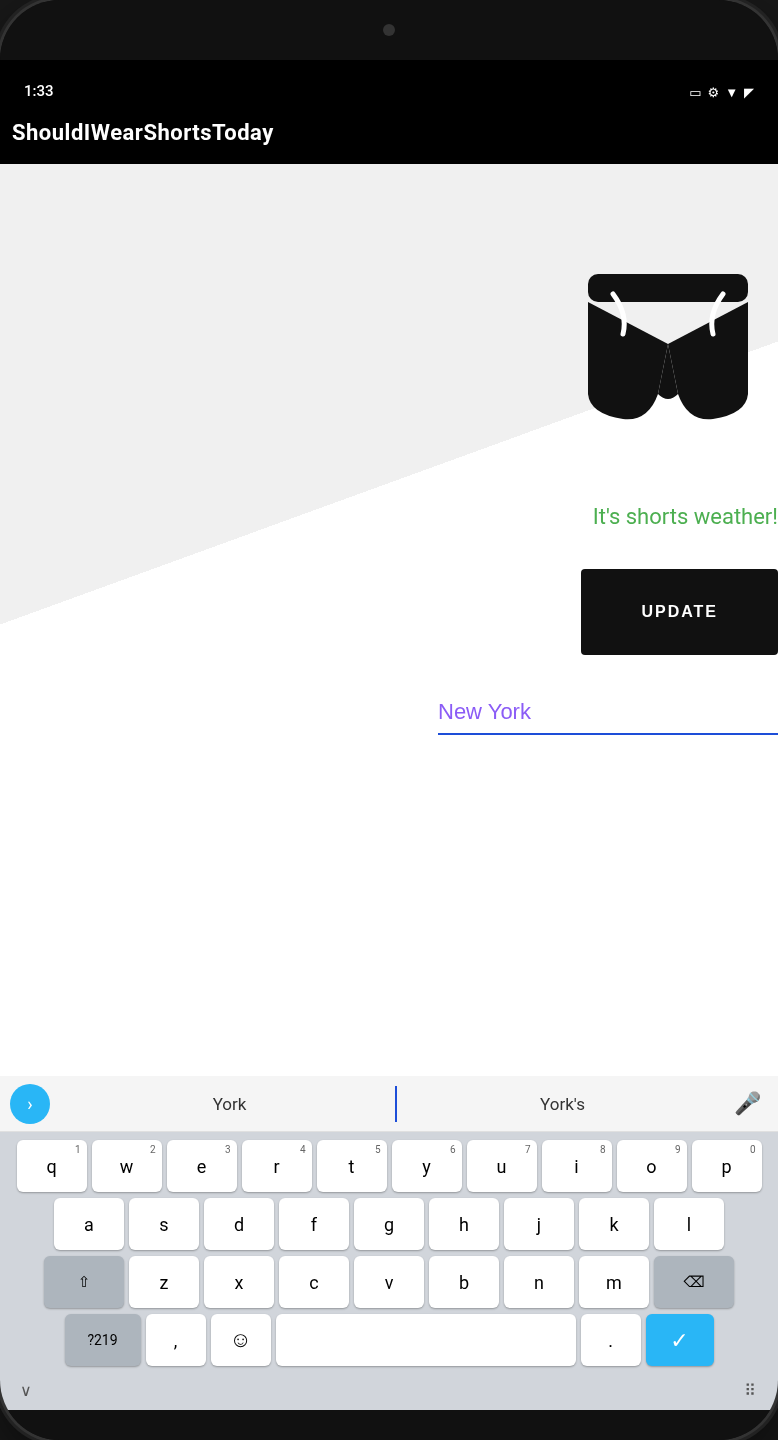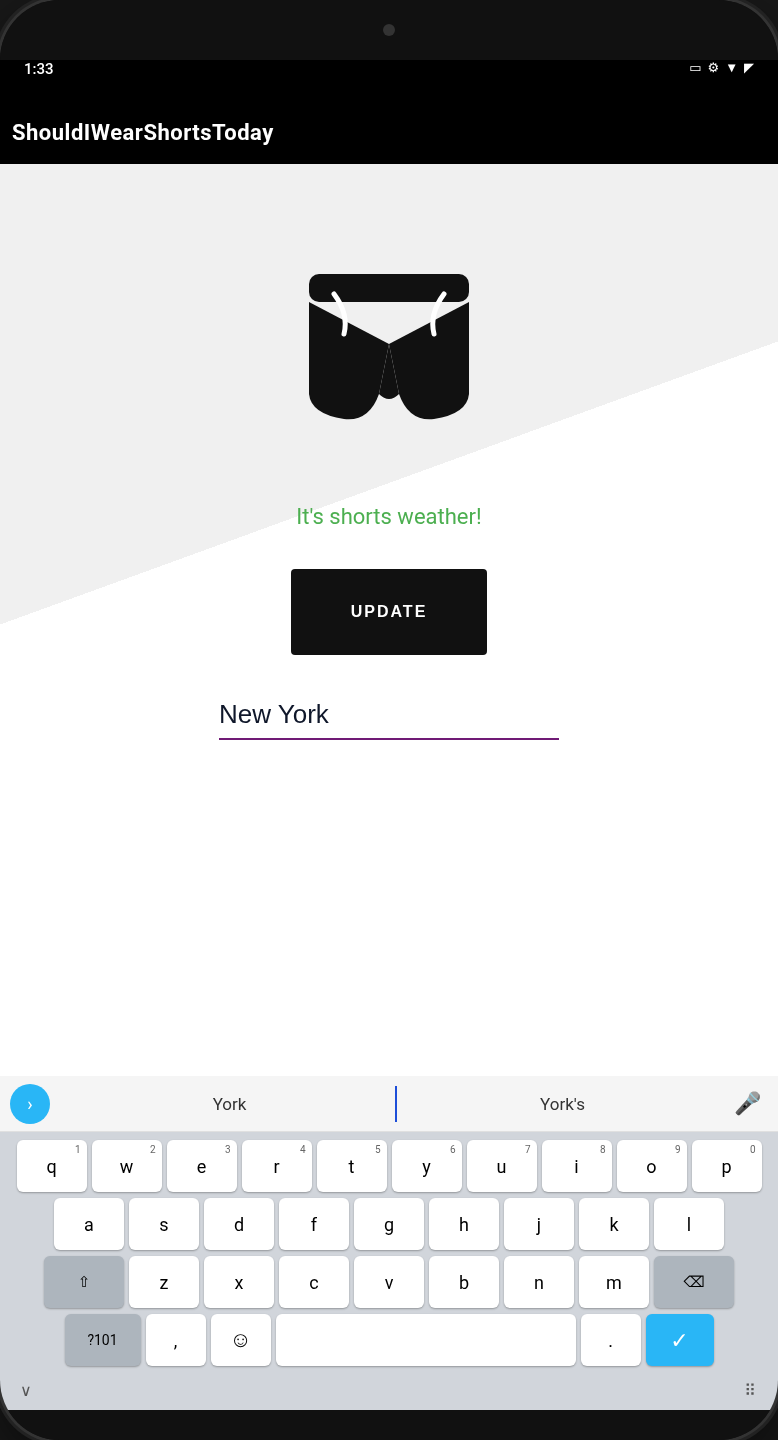--- a/index.html
+++ b/index.html
@@ -46,21 +46,21 @@
       left: 50%;
       transform: translate(-50%, -50%);
     }
 
     
     .status-bar {
       width: 100%;
       height: 40px;
       background: #000;
       display: flex;
-      align-items: flex-start;
+      align-items: flex-end;
       justify-content: space-between;
       padding: 0 24px;
       flex-shrink: 0;
     }
     .status-time {
       color: #fff;
       font-size: 15px;
       font-weight: 500;
     }
     .status-icons {
@@ -90,21 +90,21 @@
       letter-spacing: 0.5px;
     }
 
     
     .main-content {
       width: 100%;
       flex: 1;
       background: #fff;
       display: flex;
       flex-direction: column;
-      align-items: center;
+      align-items: flex-end;
       overflow: hidden;
       position: relative;
     }
 
     
     .diagonal-bg {
       position: absolute;
       top: 0;
       left: 0;
       width: 100%;
@@ -168,26 +168,26 @@
     
     .city-input-container {
       position: relative;
       z-index: 1;
       margin-top: 40px;
       width: 340px;
     }
     .city-input {
       width: 100%;
       border: none;
-      border-bottom: 2px solid #701a75;
+      border-bottom: 2px solid #1d4ed8;
       outline: none;
-      font-size: 26px;
+      font-size: 22px;
       padding: 4px 0 8px 0;
       background: transparent;
-      color: #0f172a;
+      color: #8b5cf6;
     }
 
     
     .autocomplete-bar {
       width: 100%;
       height: 56px;
       background: #f5f5f5;
       display: flex;
       align-items: center;
       padding: 0 10px;
@@ -466,21 +466,21 @@
       <div class="key">x</div>
       <div class="key">c</div>
       <div class="key">v</div>
       <div class="key">b</div>
       <div class="key">n</div>
       <div class="key">m</div>
       <div class="key special backspace-key">⌫</div>
     </div>
 
     <div class="key-row">
-      <div class="key special num-key">?101</div>
+      <div class="key special num-key">?219</div>
       <div class="key comma-key">,</div>
       <div class="key emoji-key">☺</div>
       <div class="key space"></div>
       <div class="key period-key">.</div>
       <div class="key action">✓</div>
     </div>
   </div>
 
   <div class="bottom-nav-hint">
     <span class="bottom-chevron">∨</span>

